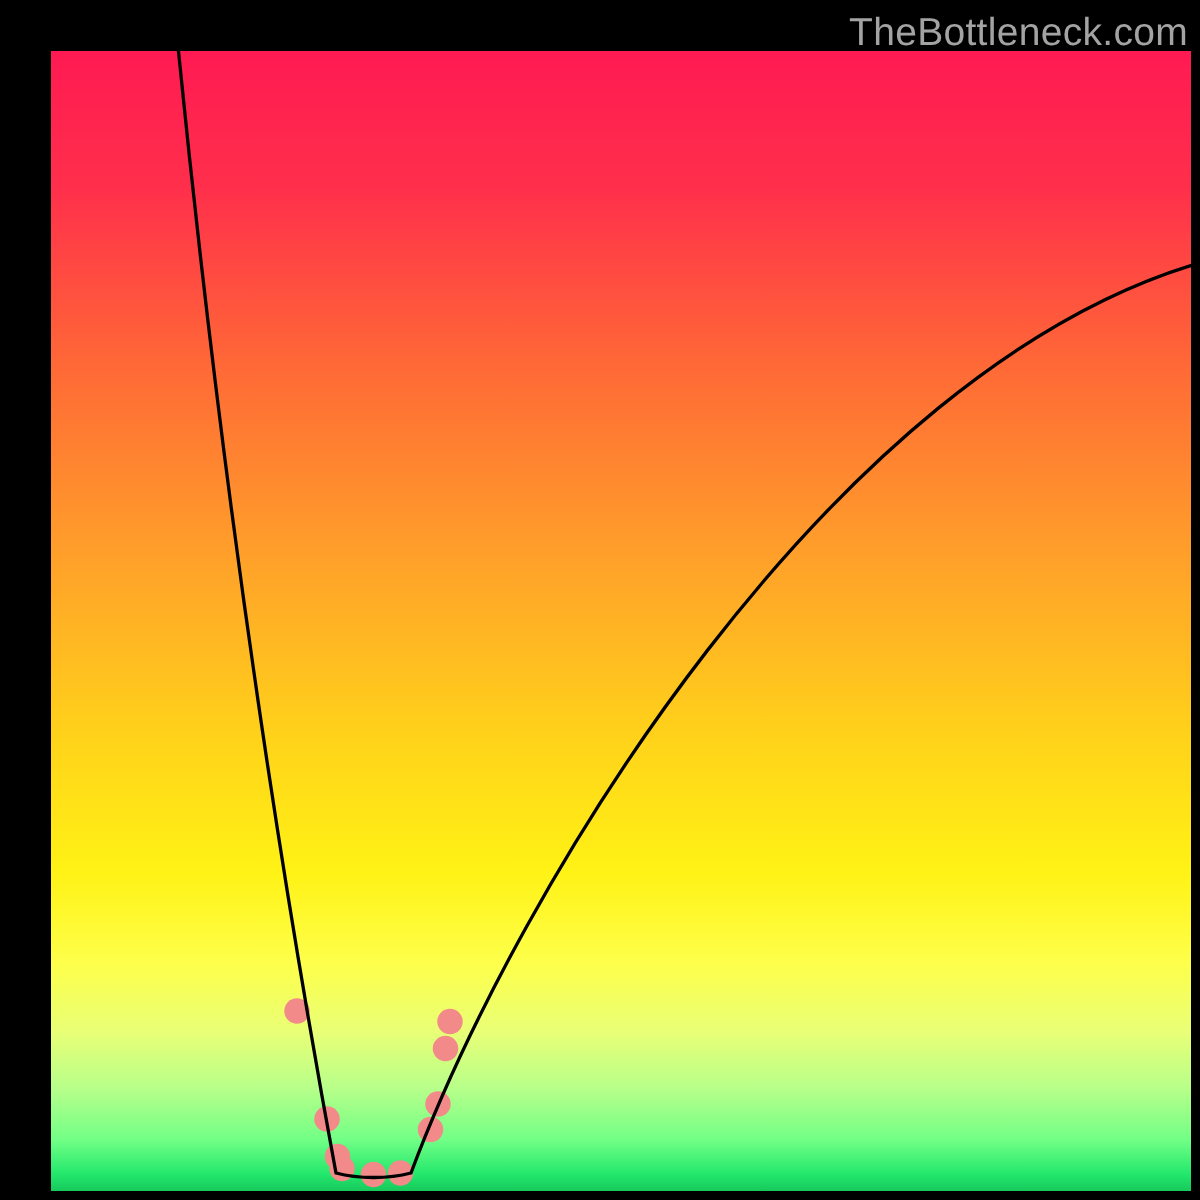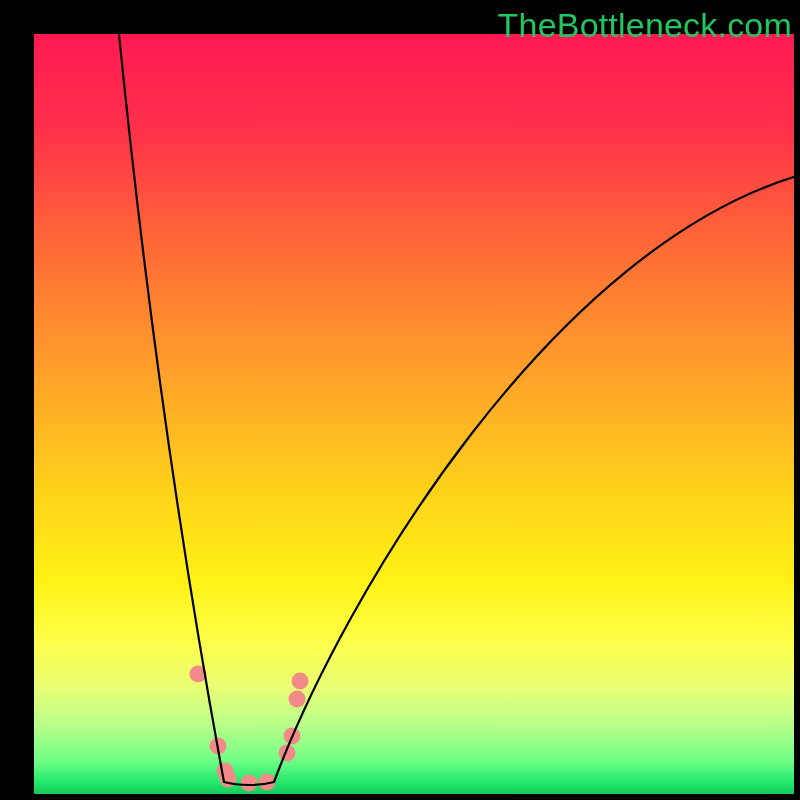--- a/index.html
+++ b/index.html
@@ -31,23 +31,23 @@
     position: absolute;
     left: 0;
     top: 0;
     width: 100%;
     height: 100%;
   }
   .watermark {
     position: absolute;
     top: 6px;
     right: 8px;
-    font-size: 34px;
+    font-size: 26px;
     font-weight: 500;
-    color: #22c55e;
+    color: #a3a3a3;
     letter-spacing: 0.2px;
     user-select: none;
   }
   svg.curves {
     position: absolute;
     left: 0;
     top: 0;
     width: 100%;
     height: 100%;
   }

